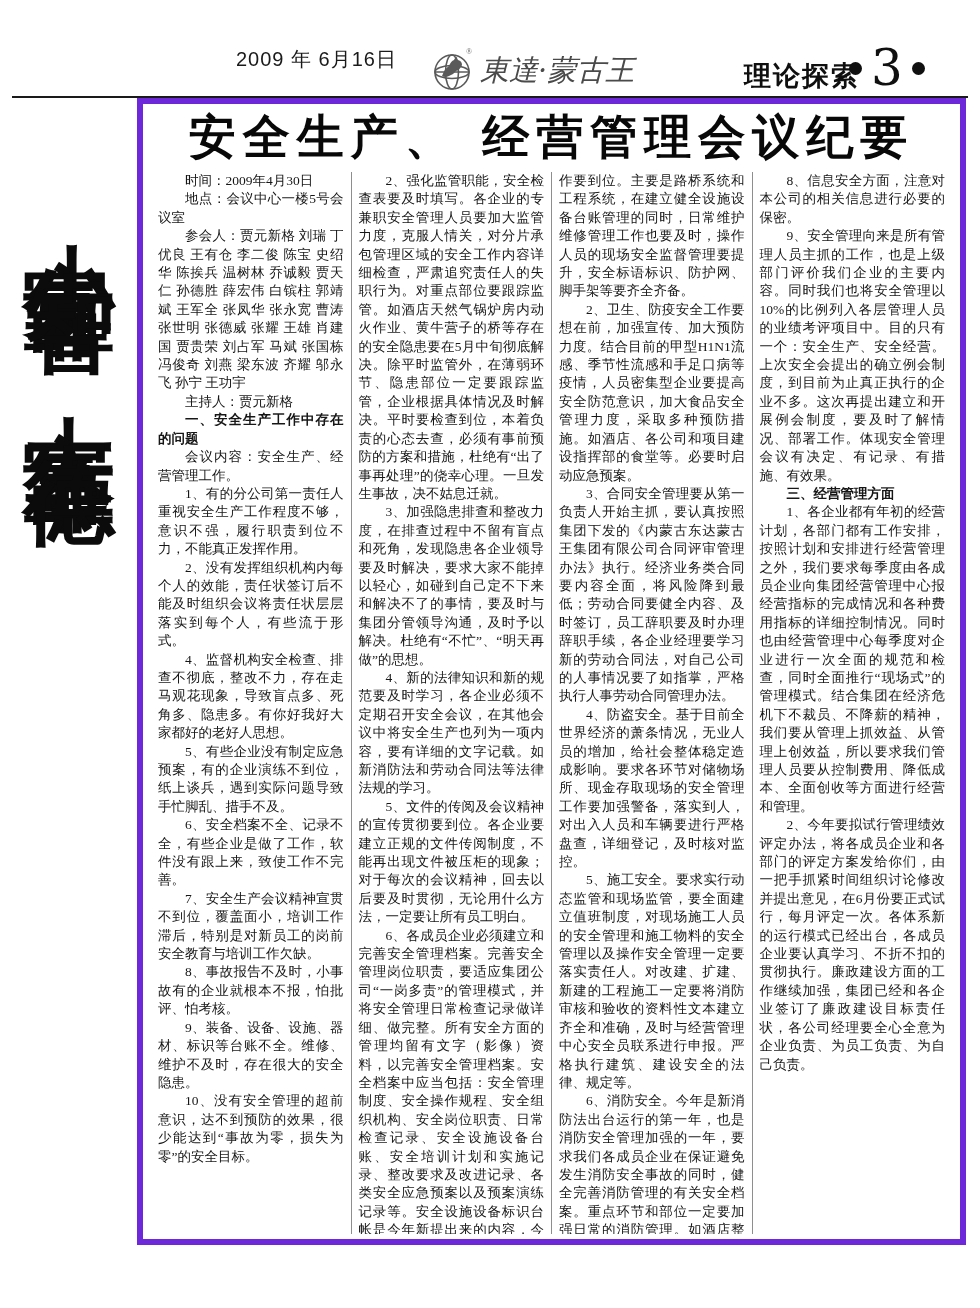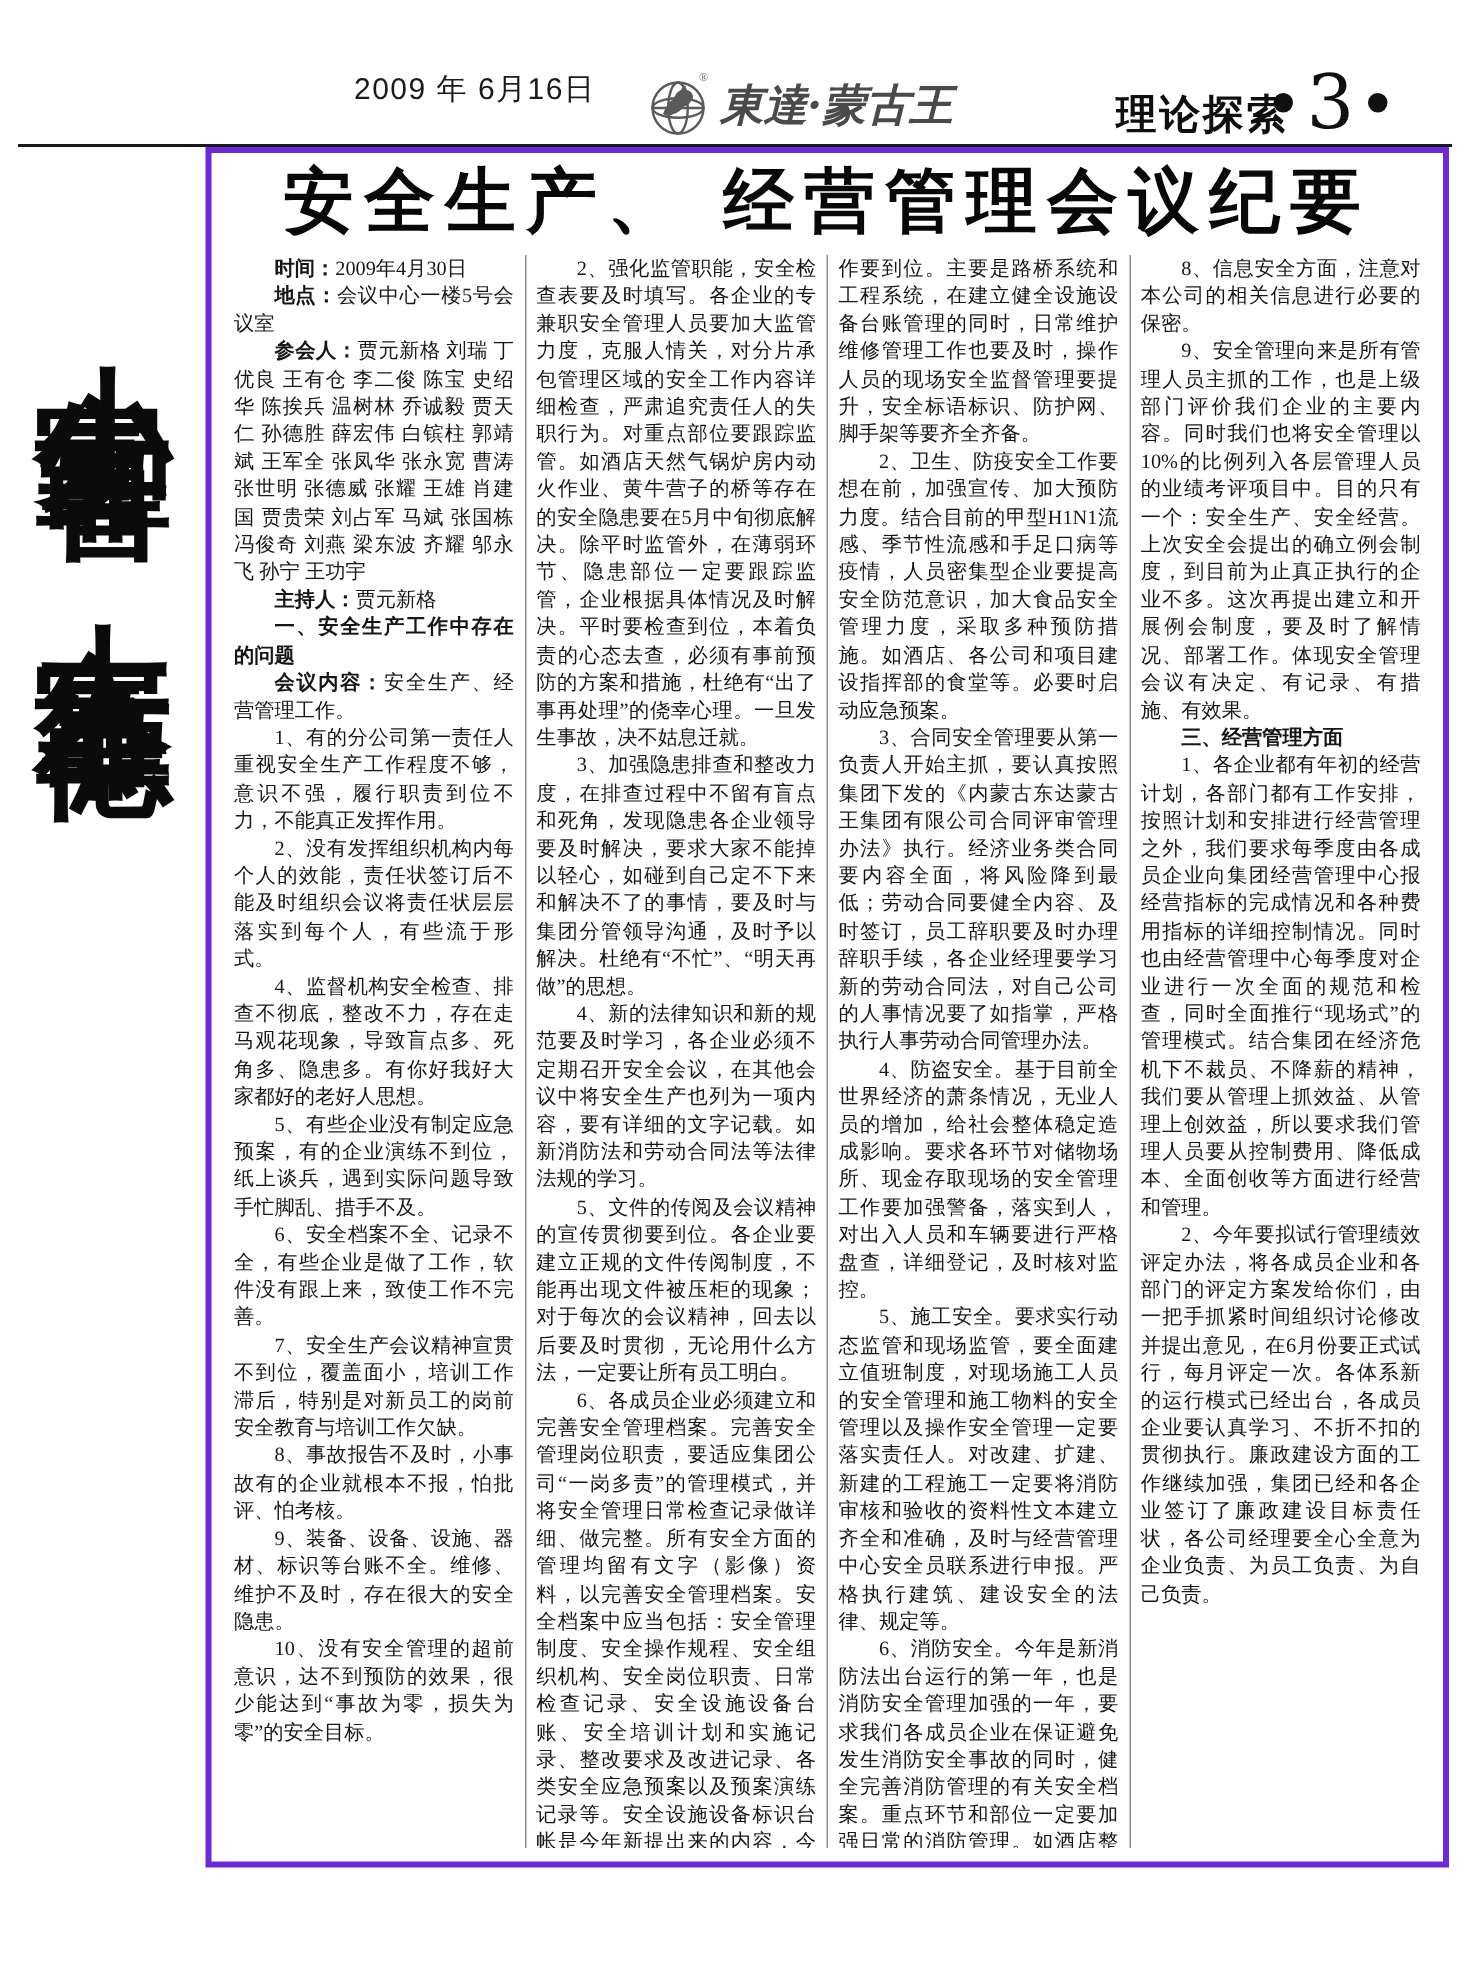--- a/index.html
+++ b/index.html
@@ -11,21 +11,21 @@
 
   
   .date {
     position:absolute; left:236px; top:46px;
     font-family:"Liberation Sans","DejaVu Sans",sans-serif;
     font-size:20px; letter-spacing:1px; color:#1a1a1a;
   }
   .logo { position:absolute; left:428px; top:46px; display:flex; align-items:flex-start; gap:6px; color:#4d4d4d; }
   .logo-text {
     font-family:"DejaVu Serif","Liberation Serif",serif;
-    font-style:italic; font-weight:bold; font-size:29px; line-height:48px; color:#4a4a4a;
+    font-style:italic; font-weight:normal; font-size:29px; line-height:48px; color:#4a4a4a;
   }
   .section-label {
     position:absolute; left:744px; top:58px;
     font-family:"Liberation Sans","DejaVu Sans",sans-serif;
     font-weight:bold; font-size:27px; color:#0f0f0f; letter-spacing:2px;
   }
   .page-num { position:absolute; left:849px; top:42px; display:flex; align-items:center; gap:9px; }
   .dot { width:13px; height:13px; border-radius:50%; background:#101010; }
   .num { font-family:"DejaVu Serif","Liberation Serif",serif; font-size:50px; line-height:52px; color:#101010; }
   .header-rule { position:absolute; left:12px; top:96px; width:956px; height:2px; background:#1a1a1a; }
@@ -36,39 +36,39 @@
     writing-mode:vertical-rl; text-orientation:upright;
     font-family:"DejaVu Sans","Liberation Sans",sans-serif;
     font-weight:bold; font-size:92px; line-height:1;
     letter-spacing:15px; color:#0b0b0b;
   }
   .slogan .group + .group { margin-top:112px; }
 
   
   .box {
     position:absolute; left:137px; top:98px; width:829px; height:1147px;
-    border:4px solid #6d28d9; box-sizing:border-box;
+    border:6px solid #6d28d9; box-sizing:border-box;
     background:#fff; padding:2px 8px 6px;
   }
   .title {
     text-align:center; white-space:nowrap;
     font-family:"DejaVu Serif","Liberation Serif",serif;
     font-weight:bold; font-size:47px; line-height:62px; height:62px;
     letter-spacing:7px; color:#080808;
   }
   .cols { display:flex; height:1062px; overflow:hidden; margin-top:4px; }
   .col {
     flex:1 1 0; padding:0 7px; overflow:hidden;
     font-size:13.5px; line-height:18.4px; color:#161616;
   }
   .col + .col { border-left:1px solid #8e8e8e; }
   .para { margin:0; text-indent:2em; text-align:justify; }
   .para.flush { text-indent:0; }
   .para.h { font-family:"Liberation Sans","DejaVu Sans",sans-serif; font-weight:bold; }
-  .lead { font-family:"Liberation Sans","DejaVu Sans",sans-serif; font-weight:bold; }
+  .lead { font-family:"Liberation Sans","DejaVu Sans",sans-serif; font-weight:normal; }
 </style>
 </head>
 <body>
 
 <div class="page">
 
   <div class="date">2009 年 6月16日</div>
 
   <div class="logo">
     <svg width="46" height="48" viewBox="0 0 46 48" aria-hidden="true">

